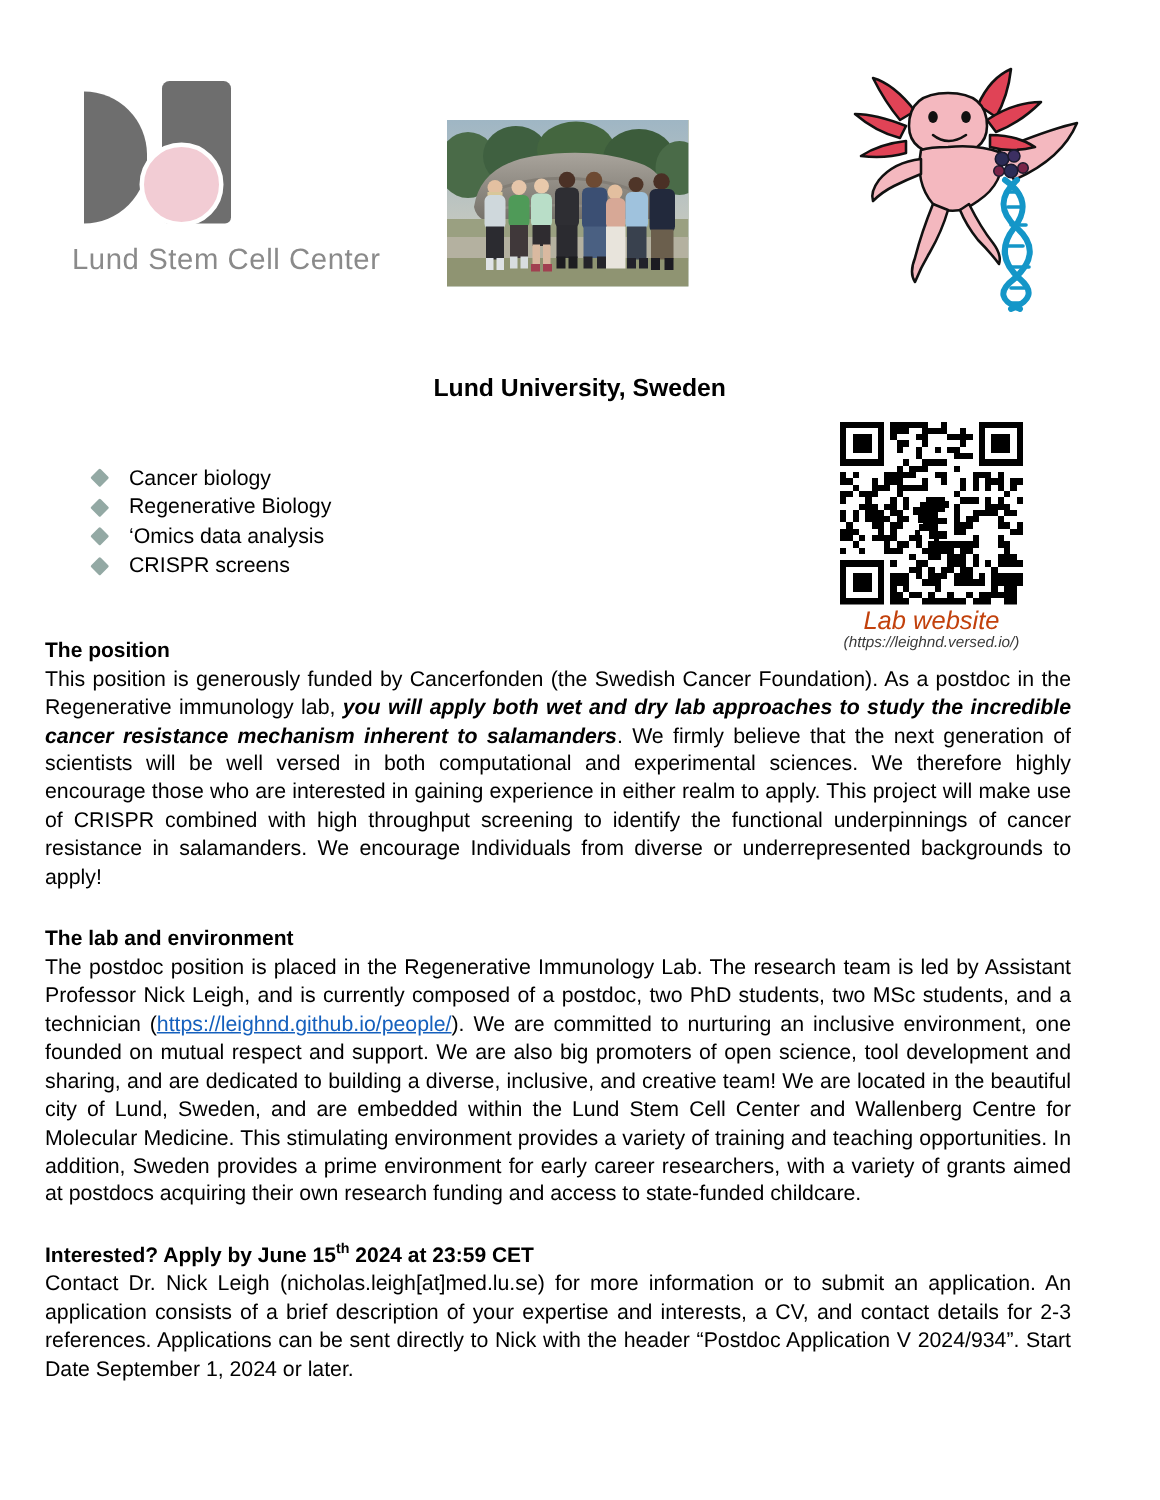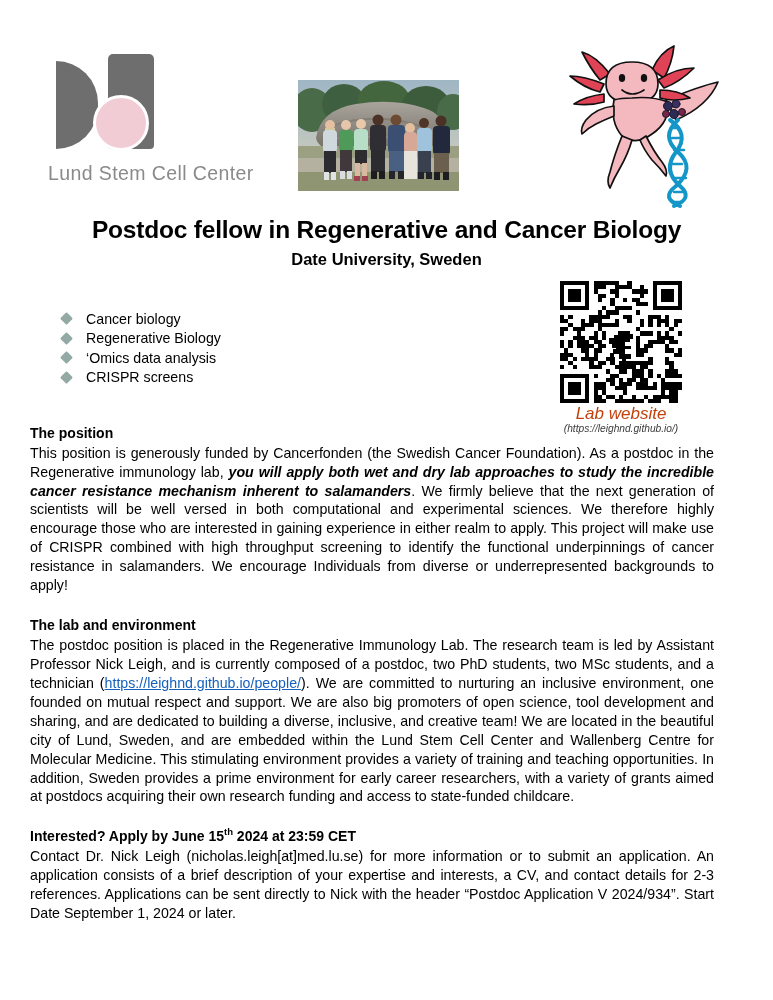--- a/index.html
+++ b/index.html
@@ -345,22 +345,21 @@
           </g>
 
           <ellipse cx="74" cy="38" rx="3.2" ry="4" fill="#111" stroke="none"></ellipse>
           <ellipse cx="96" cy="38" rx="3.2" ry="4" fill="#111" stroke="none"></ellipse>
           <path d="M74 50 Q84 58 96 50" fill="none"></path>
         </g>
       </svg>
     </div>
   </div>
 
-  <div class="title-main">Postdoc fellow in Regenerative and Cancer Biology</div>
-  <div class="title-sub">Date University, Sweden</div>
+  <div class="title-sub">Lund University, Sweden</div>
 
   <div class="bullet-list" id="bullet-list">
       <div class="bullet-item">
         <span class="diamond" style="background: rgb(147, 169, 164);"></span>
         <span>Cancer biology</span>
       </div>
       <div class="bullet-item">
         <span class="diamond" style="background: rgb(147, 169, 164);"></span>
         <span>Regenerative Biology</span>
       </div>
@@ -773,21 +772,21 @@
         <rect x="23" y="28" width="1" height="1" fill="#000000"></rect>
         <rect x="26" y="28" width="1" height="1" fill="#000000"></rect>
         <rect x="27" y="28" width="1" height="1" fill="#000000"></rect>
         <g fill="#000000" transform="translate(11.6,11.2) scale(0.115)">
           <path d="M28 6 h16 v6 h6 v10 h-6 v6 h-10 v8 h12 v8 h-12 v10 h10 v10 h-8 v8 h-8 v-8 h-6 v-10 h-8 v-12 h-8 v-10 h-6 v-12 h10 v-6 h8 v-8 h10 z M34 12 h4 v4 h-4 z"></path>
           <path d="M8 44 h10 v10 h-8 v8 h-8 v-10 h6 z"></path>
           <path d="M36 54 h10 v10 h-8 v-6 h-2 z"></path>
         </g>
       </svg>
     <div class="qr-caption">Lab website</div>
-    <div class="qr-url">(https://leighnd.github.io/)</div>
+    <div class="qr-url">(https://leighnd.versed.io/)</div>
   </div>
 
   <div class="body-wrap">
 
     <div>
       <div class="sec-head">The position</div>
       <p class="para" id="para-position"><span>This position is generously funded by Cancerfonden (the Swedish Cancer Foundation). As a postdoc in the Regenerative immunology lab, </span><span class="em-bi">you will apply both wet and dry lab approaches to study the incredible cancer resistance mechanism inherent to salamanders</span><span>. We firmly believe that the next generation of scientists will be well versed in both computational and experimental sciences. We therefore highly encourage those who are interested in gaining experience in either realm to apply. This project will make use of CRISPR combined with high throughput screening to identify the functional underpinnings of cancer resistance in salamanders. We encourage Individuals from diverse or underrepresented backgrounds to apply!</span></p>
     </div>
 
     <div class="gap-lg"></div>

